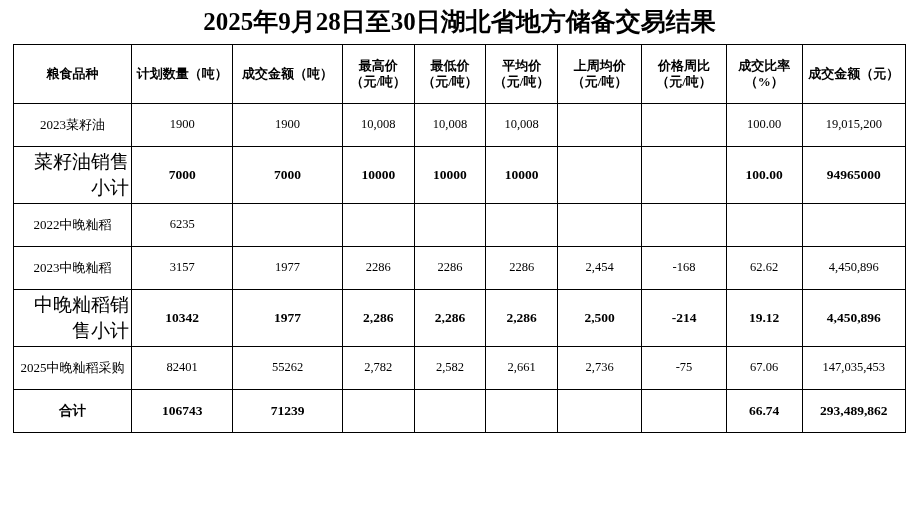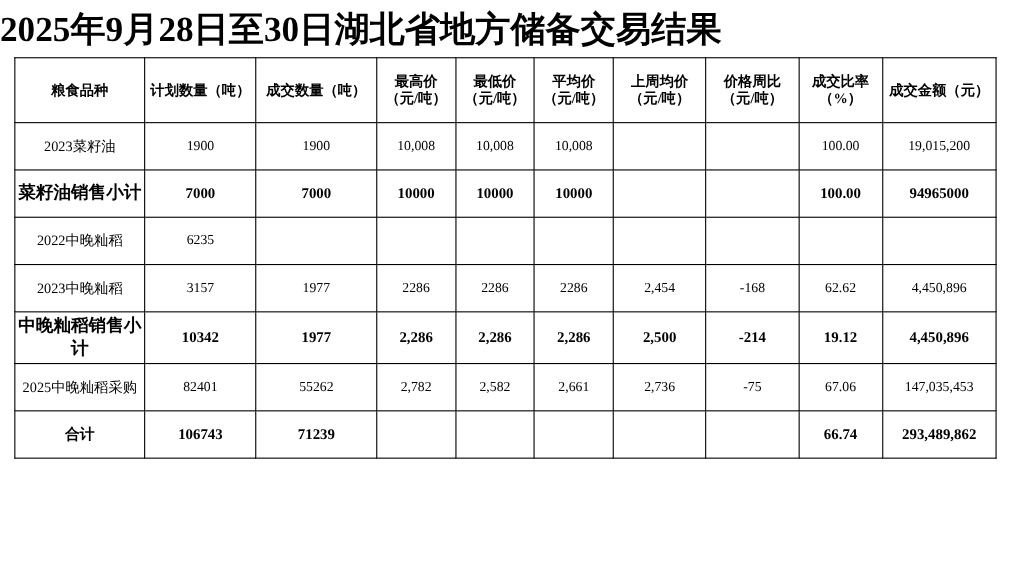--- a/index.html
+++ b/index.html
@@ -13,22 +13,23 @@
     font-family: "Liberation Serif", "DejaVu Serif", serif;
     overflow: hidden;
   }
   .page {
     width: 919px;
     height: 522px;
     position: relative;
     box-sizing: border-box;
   }
   .title {
+    text-align: center;
     font-family: "Liberation Serif", "DejaVu Serif", serif;
-    font-size: 32px;
+    font-size: 25px;
     font-weight: bold;
     color: #000000;
     letter-spacing: 0px;
     padding-top: 8px;
     padding-bottom: 7px;
     line-height: 1.15;
   }
   table.grid {
     border-collapse: collapse;
     width: 893px;
@@ -55,22 +56,23 @@
   }
   tbody tr.bold td {
     font-weight: bold;
     font-size: 13.5px;
   }
   tbody td.label {
     font-size: 13px;
     margin-left: 16px;
   }
   tbody tr.bold td.label {
-    font-size: 16px;
-    font-weight: bold;
+    font-size: 19px;
+    font-weight: normal;
+    text-align: right;
   }
   tbody tr.total td {
     font-weight: bold;
     font-size: 13.5px;
   }
   .col-0 { width: 112px; }
   .col-1 { width: 96px; }
   .col-2 { width: 104px; }
   .col-3 { width: 68px; }
   .col-4 { width: 68px; }
@@ -97,21 +99,21 @@
       <col class="col-5">
         <col class="col-6">
         <col class="col-7">
         <col class="col-8">
         <col class="col-9">
     </colgroup>
     <thead>
       <tr>
         <th>粮食品种</th>
         <th>计划数量（吨）</th>
-        <th>成交数量（吨）</th>
+        <th>成交金额（吨）</th>
         <th>最高价（元/吨）</th>
         <th>最低价（元/吨）</th>
         <th>平均价（元/吨）</th>
         <th>上周均价（元/吨）</th>
         <th>价格周比（元/吨）</th>
         <th>成交比率（%）</th>
         <th>成交金额（元）</th>
       </tr>
     </thead>
     <tbody>

